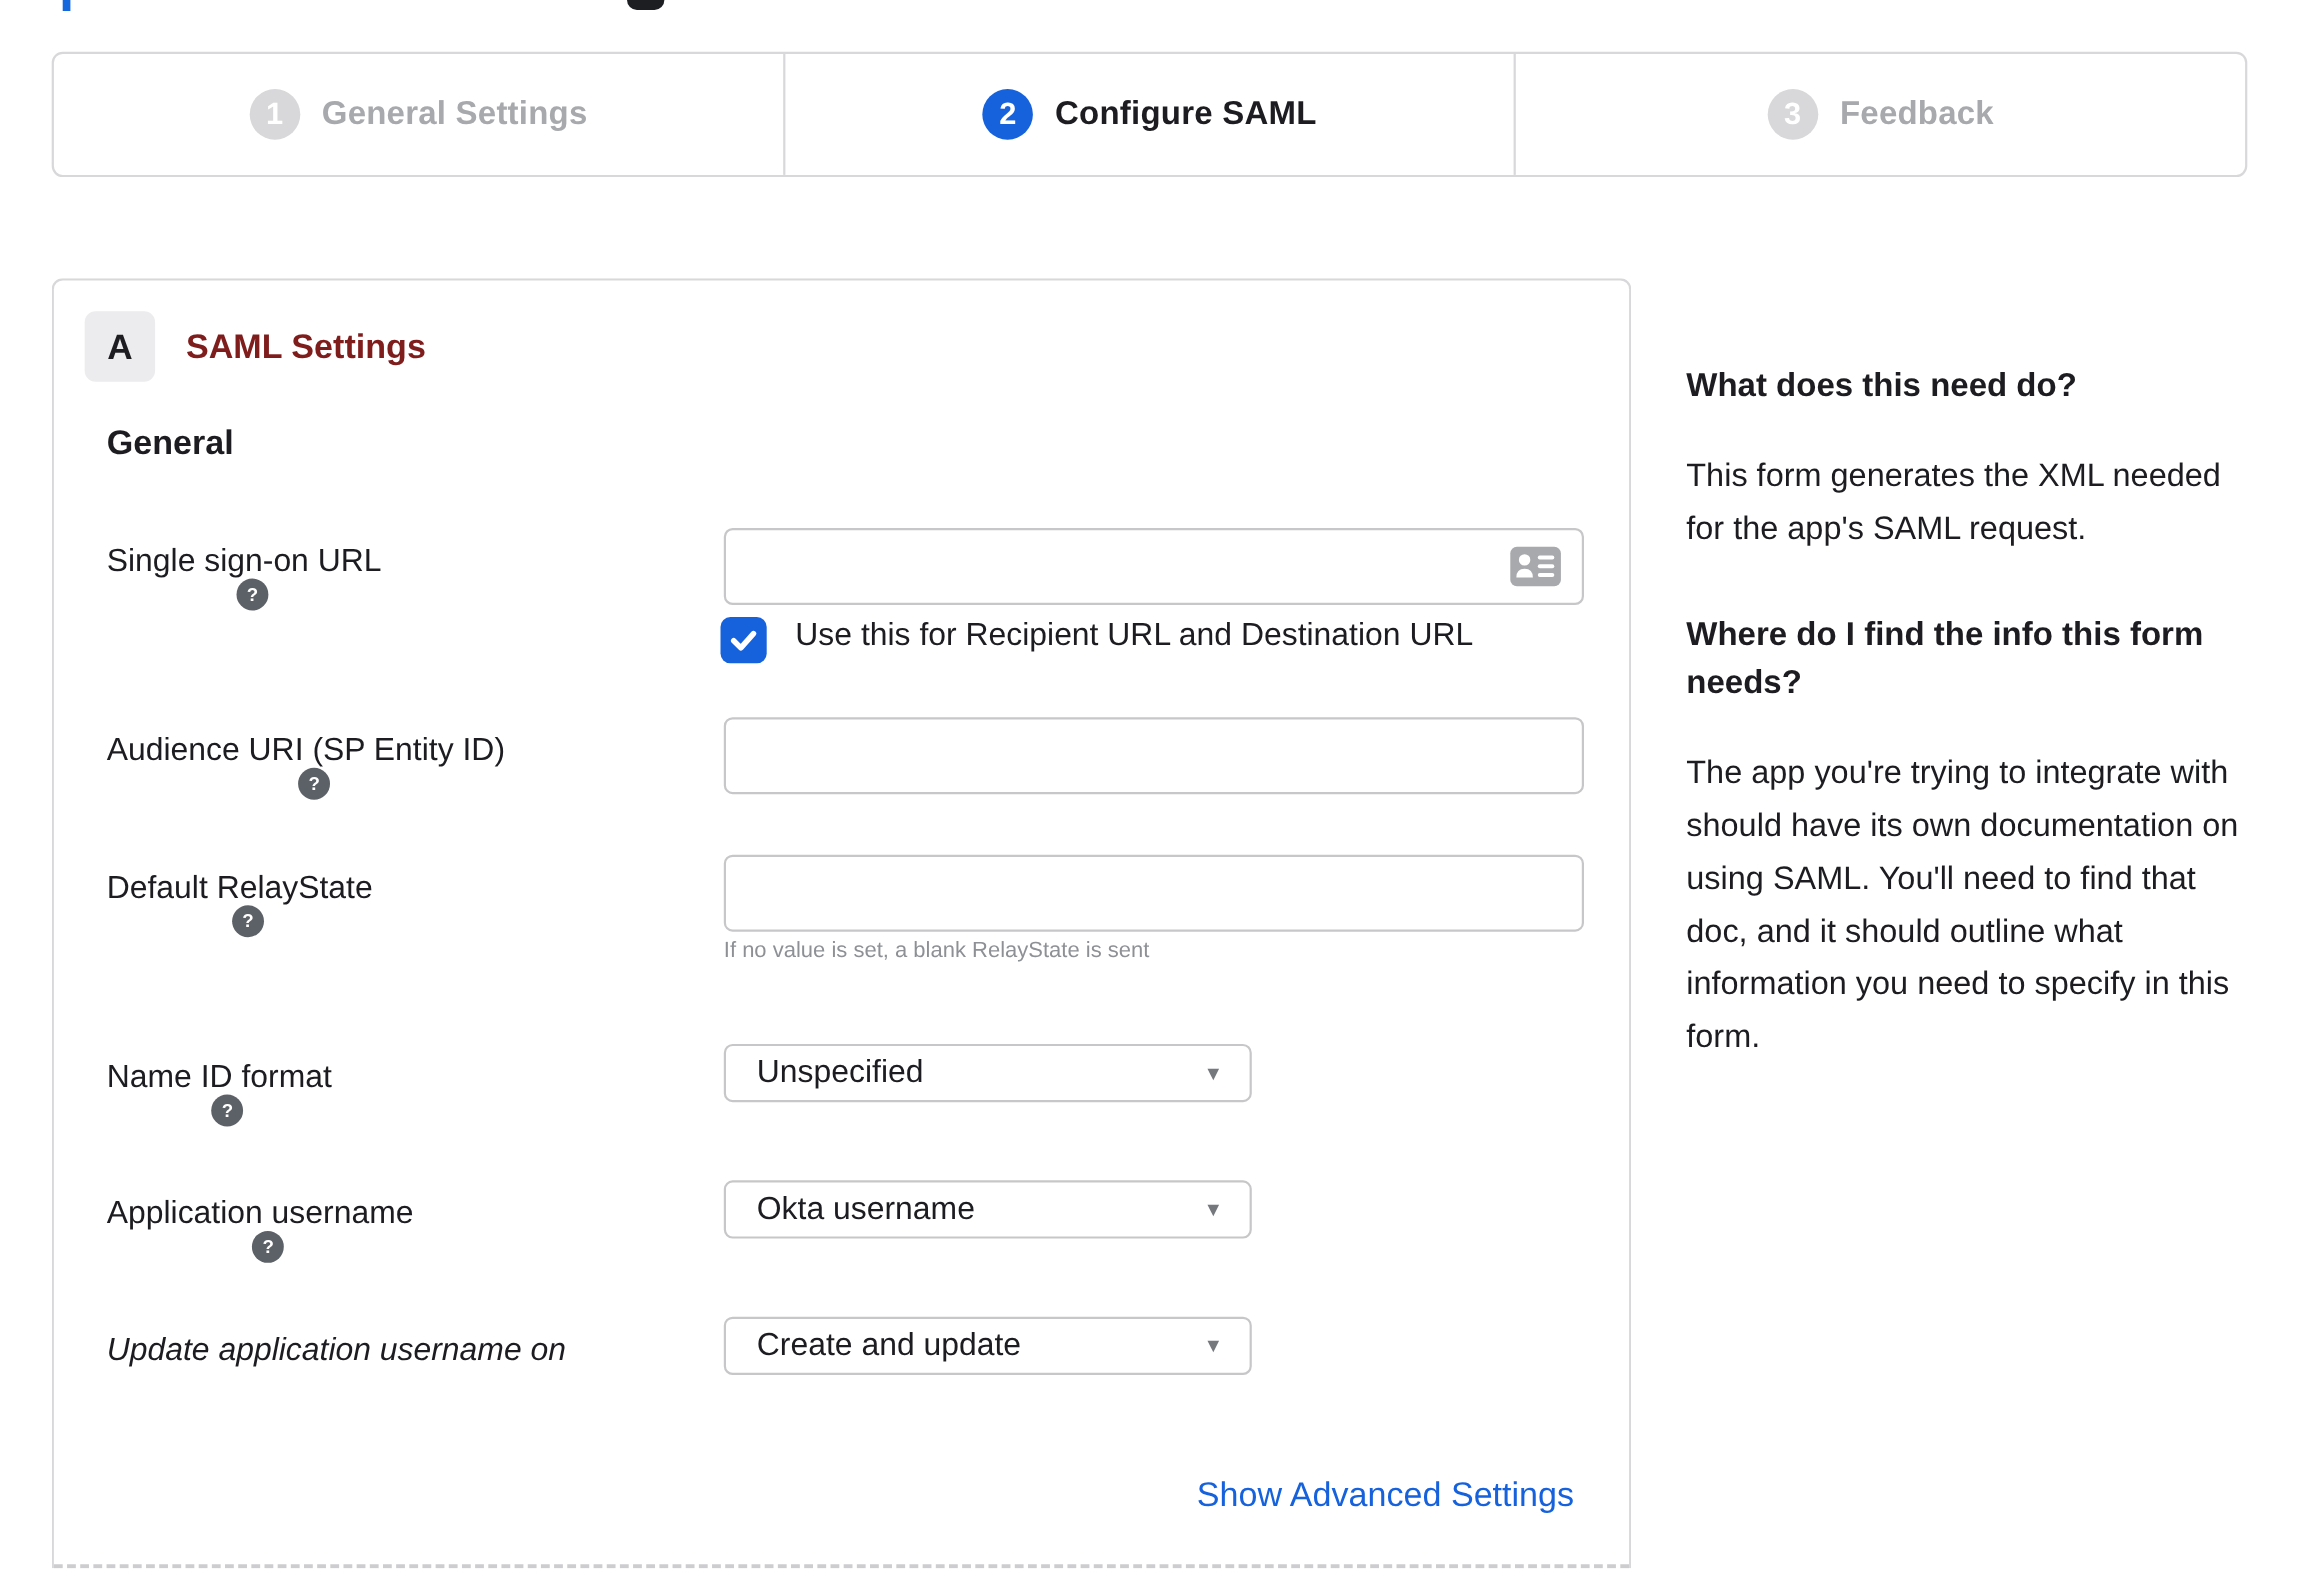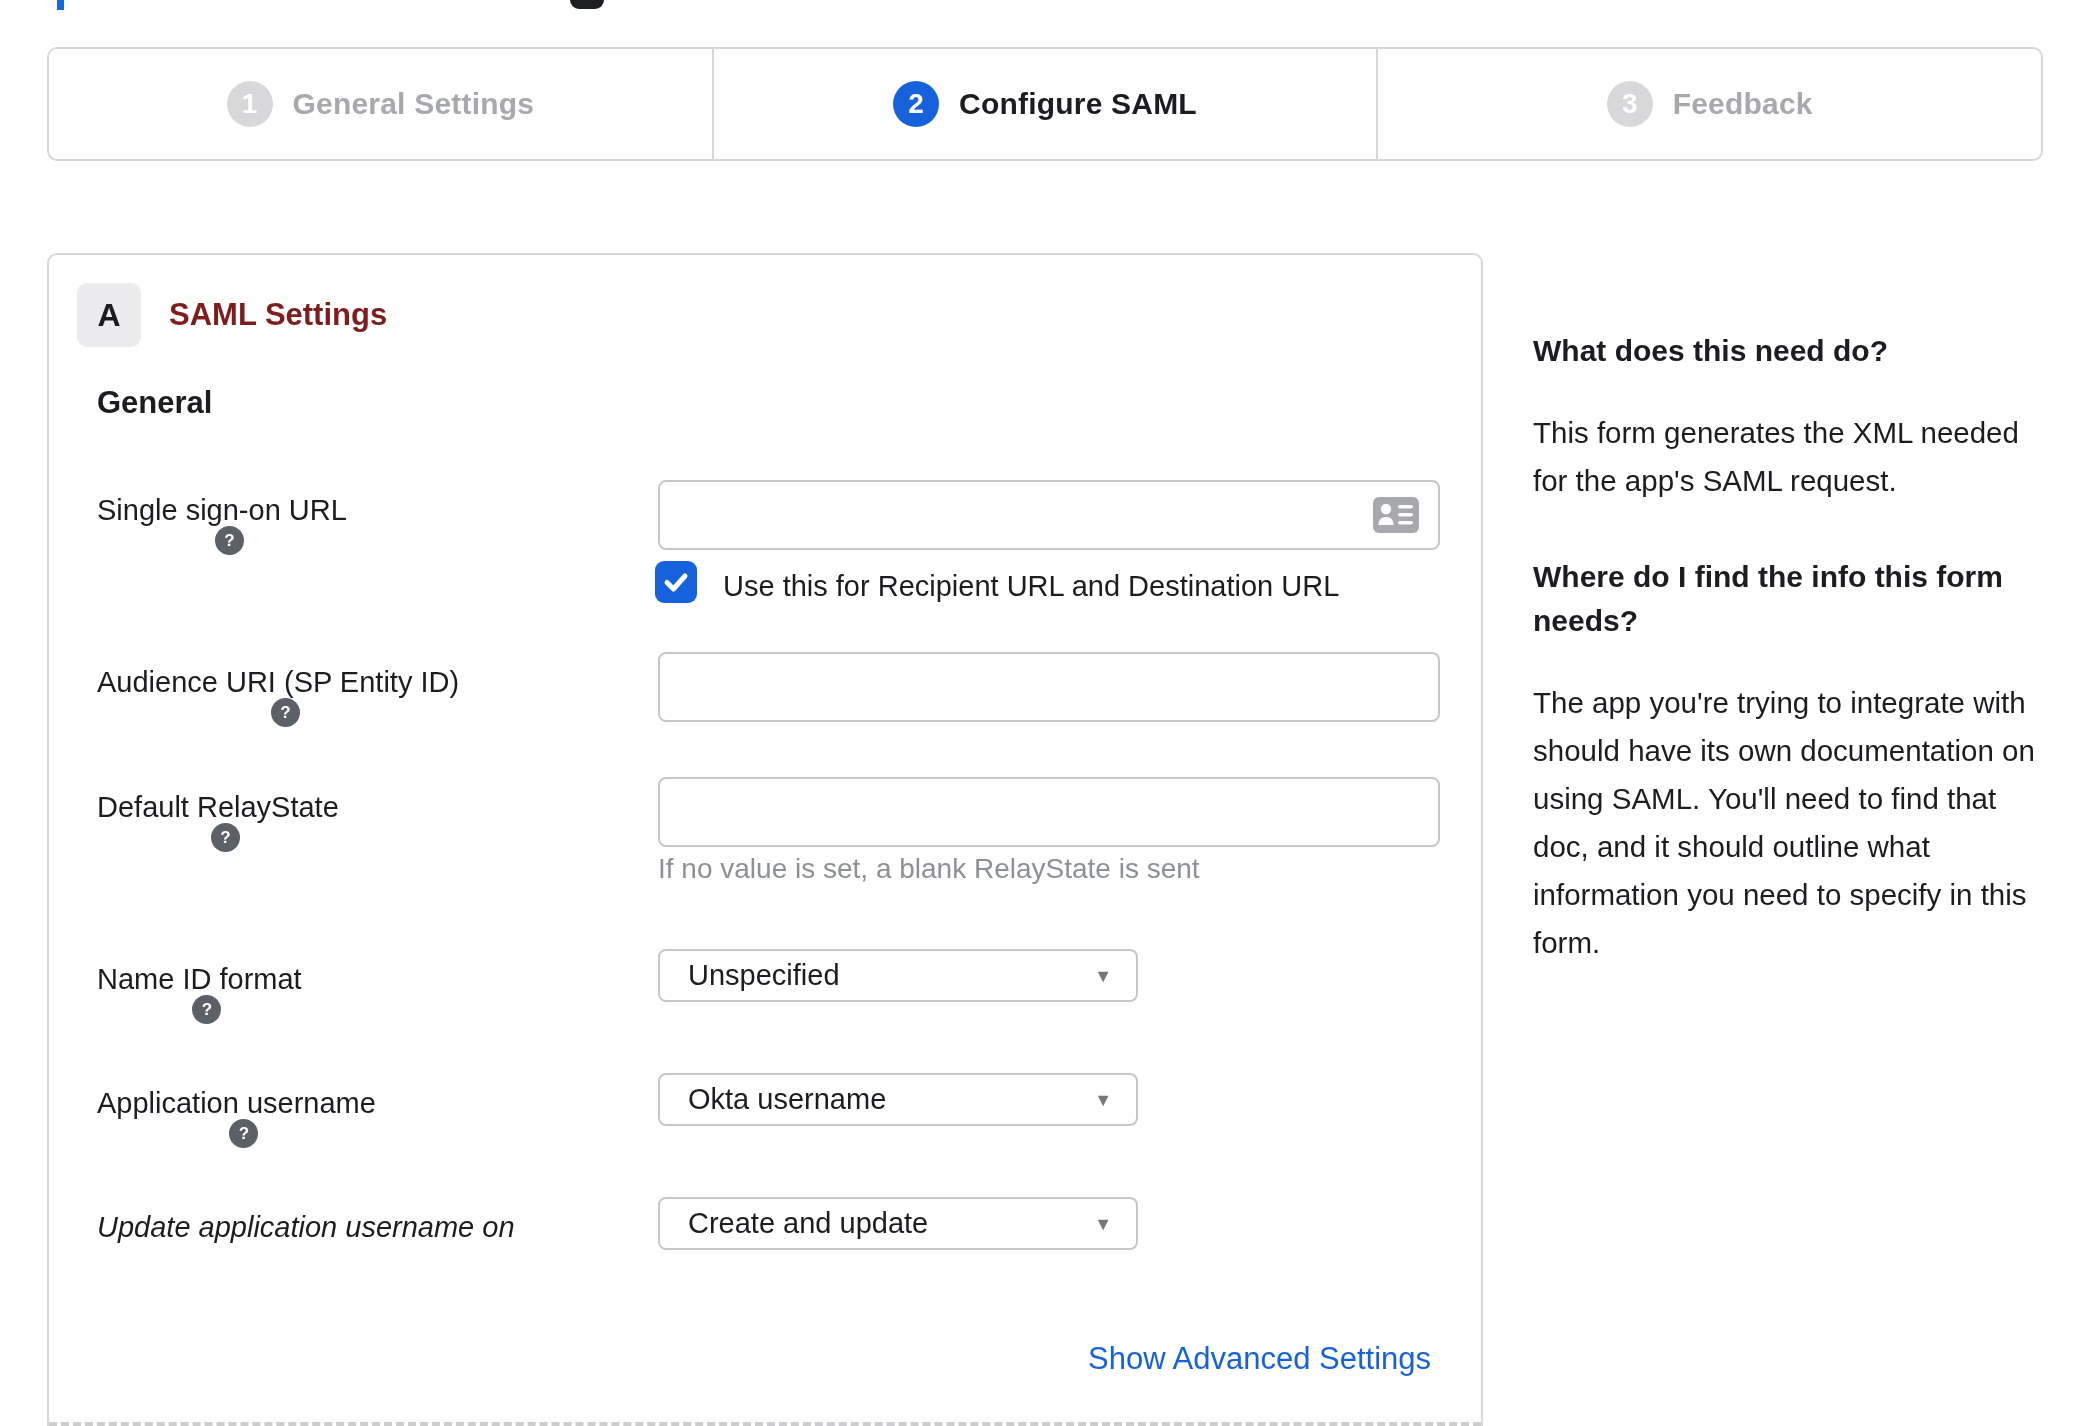--- a/index.html
+++ b/index.html
@@ -35,26 +35,26 @@
     font-size:17px;font-weight:700;align-items:center;justify-content:center;margin-left:15px;
     transform:translateY(-1px);cursor:pointer;}
 
   .text-input{position:absolute;left:609px;width:782px;height:70px;border:2px solid #c7c7c9;border-radius:8px;
     background:#fff;box-sizing:border-box;font-family:"Liberation Sans",sans-serif;font-size:29px;color:#1d1d21;
     padding:0 70px 0 24px;outline:none;}
   .input-wrap{position:absolute;left:609px;width:782px;height:70px;}
   .input-wrap .text-input{position:absolute;left:0;top:0;width:782px;}
   .vcard-icon{position:absolute;right:20px;top:50%;transform:translateY(-50%);cursor:pointer;line-height:0;}
 
-  .checkbox-row{position:absolute;left:606px;top:306px;display:flex;align-items:flex-end;gap:26px;}
+  .checkbox-row{position:absolute;left:606px;top:306px;display:flex;align-items:flex-start;gap:26px;}
   .checkbox{width:42px;height:42px;border-radius:9px;background:#1662dd;display:flex;align-items:center;
     justify-content:center;cursor:pointer;flex:0 0 auto;}
   .checkbox-label{font-size:29px;color:#1d1d21;}
 
-  .hint{position:absolute;left:609px;font-size:28px;color:#8d9095;}
+  .hint{position:absolute;left:609px;font-size:20px;color:#8d9095;}
 
   .select{position:absolute;left:609px;width:480px;height:53px;border:2px solid #c7c7c9;border-radius:8px;
     background:#fff;box-sizing:border-box;display:flex;align-items:center;padding:0 60px 0 28px;cursor:pointer;text-align:right;}
   .select-value{font-size:29px;color:#1d1d21;white-space:nowrap;}
   .select-caret{position:absolute;right:24px;top:50%;transform:translateY(-50%);font-size:18px;color:#75787d;}
 
   .advanced-link{position:absolute;right:50px;top:1086px;font-size:31px;font-weight:500;color:#1662dd;
     text-decoration:none;cursor:pointer;}
   .dashed-sep{position:absolute;left:0;right:0;top:1167px;border-top:4px dashed #cdcdcf;}
 

